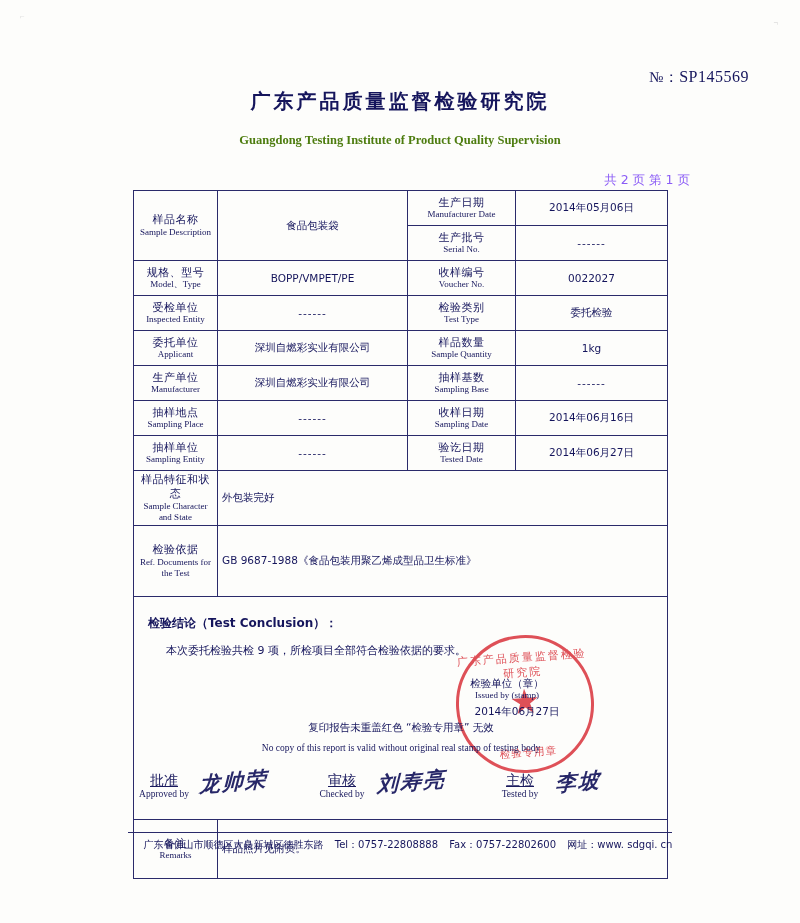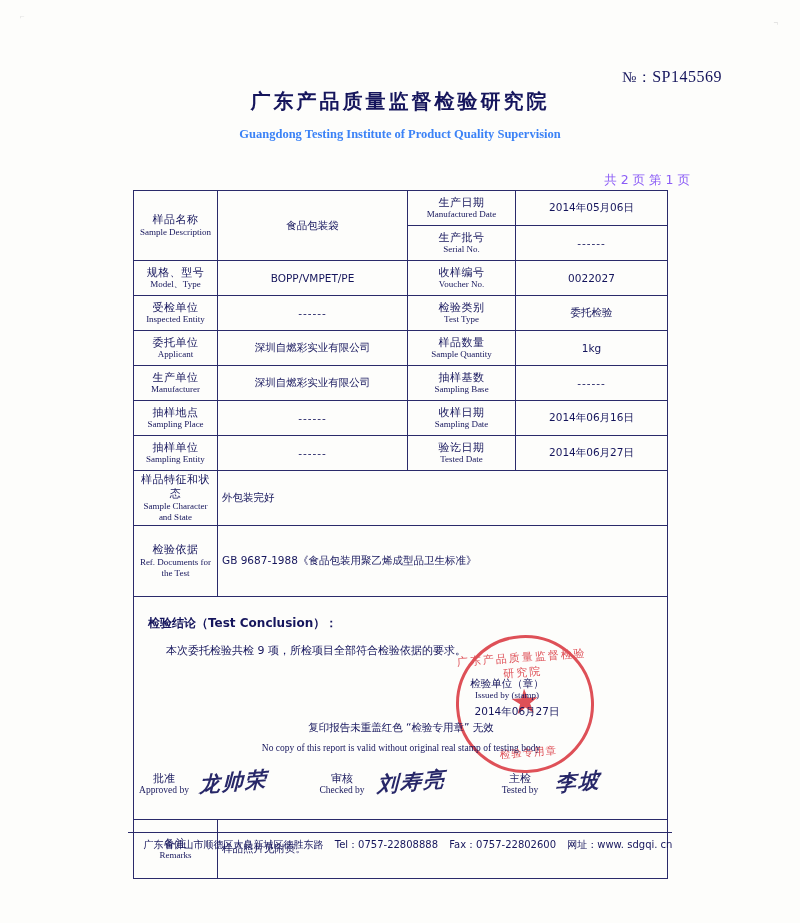--- a/index.html
+++ b/index.html
@@ -24,21 +24,21 @@
   }
   
   .scan-mark {
     position: absolute;
     font-size: 8px;
     color: #cfcfcf;
   }
 
   .report-no {
     position: absolute;
-    right: 78px;
+    right: 51px;
     top: 68px;
     font-size: 16px;
     font-family: "Liberation Serif", serif;
     color: #15155c;
     letter-spacing: 0.5px;
   }
   .report-no .label { font-size: 15px; }
 
   .header-block {
     position: absolute;
@@ -50,22 +50,22 @@
   .inst-cn {
     font-size: 20px;
     font-weight: bold;
     letter-spacing: 3px;
     color: #15155c;
     font-family: "DejaVu Sans", sans-serif;
   }
   .inst-en {
     font-size: 12.5px;
     font-weight: bold;
-    margin-top: 12px;
-    color: #3b82f6;
+    margin-top: 18px;
+    color: #4d7c0f;
     font-family: "Liberation Serif", serif;
   }
   .doc-title {
     margin-top: 14px;
     font-size: 21px;
     font-weight: bold;
     color: #15155c;
     font-family: "DejaVu Sans", sans-serif;
     letter-spacing: 2px;
   }
@@ -250,21 +250,21 @@
     display: flex;
     align-items: flex-start;
     position: relative;
   }
   .sign-lbl {
     text-align: center;
     line-height: 1.2;
     padding-top: 2px;
     min-width: 62px;
   }
-  .sign-lbl .cn { display:block; font-family:"DejaVu Sans", sans-serif; font-size: 11px; }
+  .sign-lbl .cn { display:block; font-family:"DejaVu Sans", sans-serif; font-size: 14px; text-decoration: underline; }
   .sign-lbl .en { display:block; font-family:"Liberation Serif", serif; font-size: 9.5px; }
   .sign-name {
     color: #15155c;
     font-family: "DejaVu Sans", sans-serif;
     font-size: 21px;
     font-style: italic;
     font-weight: bold;
     transform: rotate(-5deg) skewX(-6deg);
     margin-left: 4px;
     margin-top: -2px;
@@ -319,21 +319,21 @@
     </colgroup>
     <tbody>
       <tr>
         <td class="lbl" rowspan="2">
           <span class="cn">样品名称</span>
           <span class="en">Sample Description</span>
         </td>
         <td class="val" rowspan="2">食品包装袋</td>
         <td class="lbl lbl-wide">
           <span class="cn">生产日期</span>
-          <span class="en">Manufactured Date</span>
+          <span class="en">Manufacturer Date</span>
         </td>
         <td class="val">2014年05月06日</td>
       </tr>
       <tr>
         <td class="lbl lbl-wide">
           <span class="cn">生产批号</span>
           <span class="en">Serial No.</span>
         </td>
         <td class="val dash">------</td>
       </tr>

